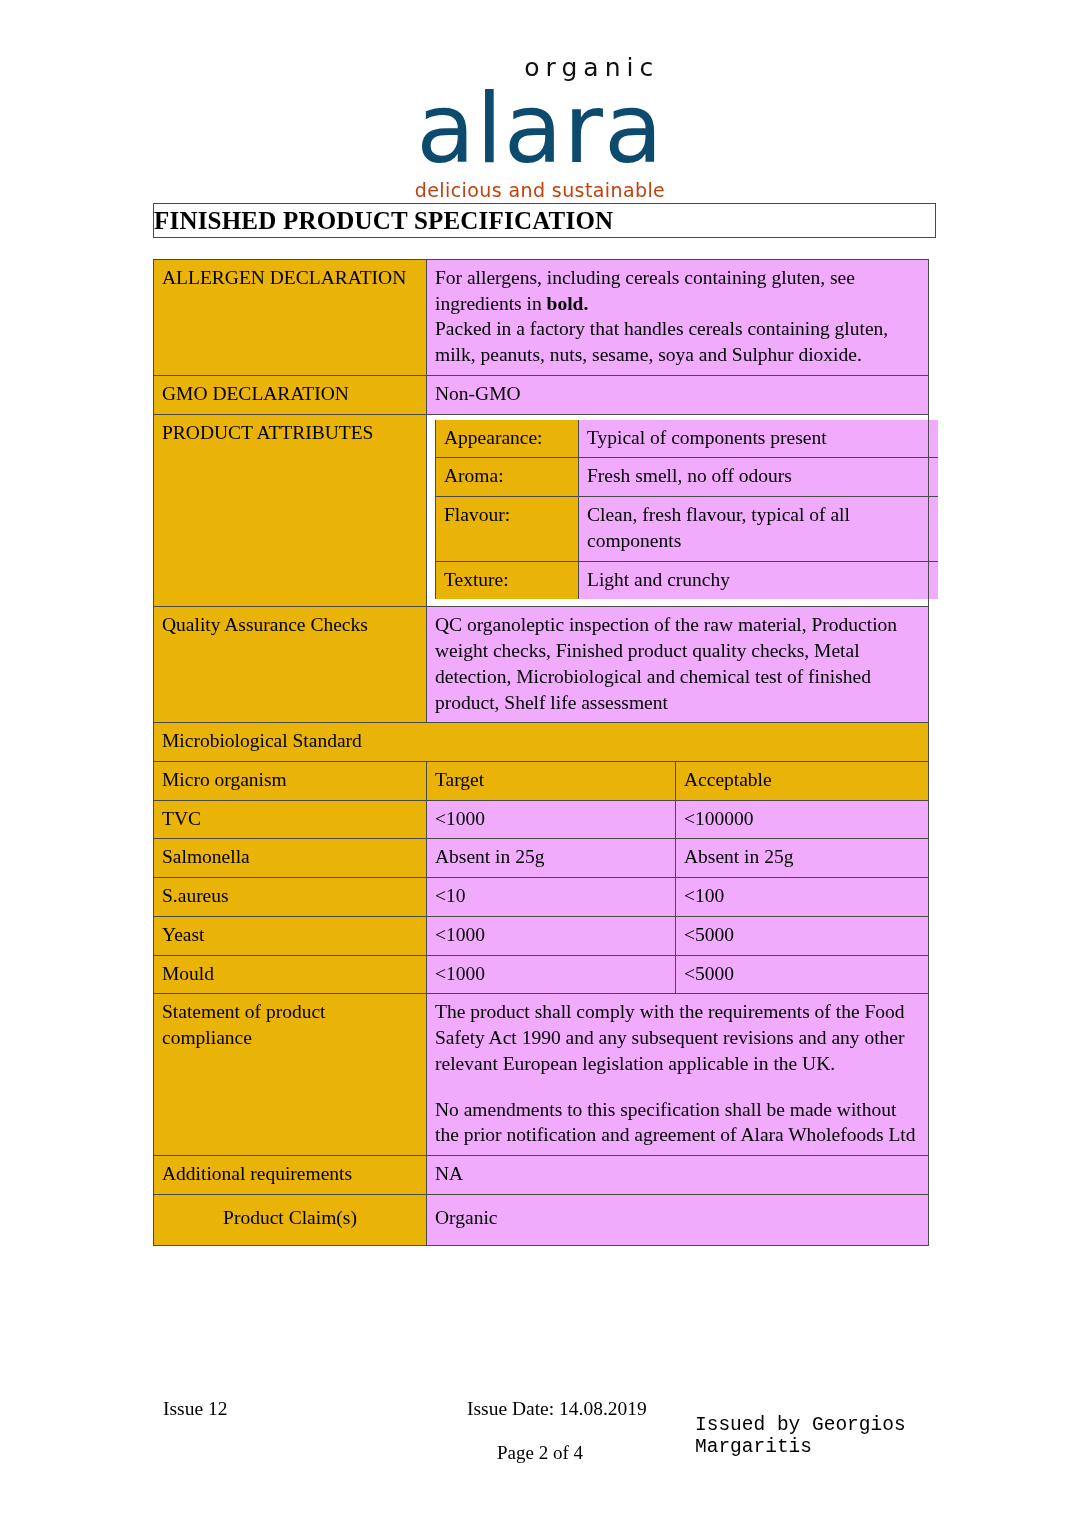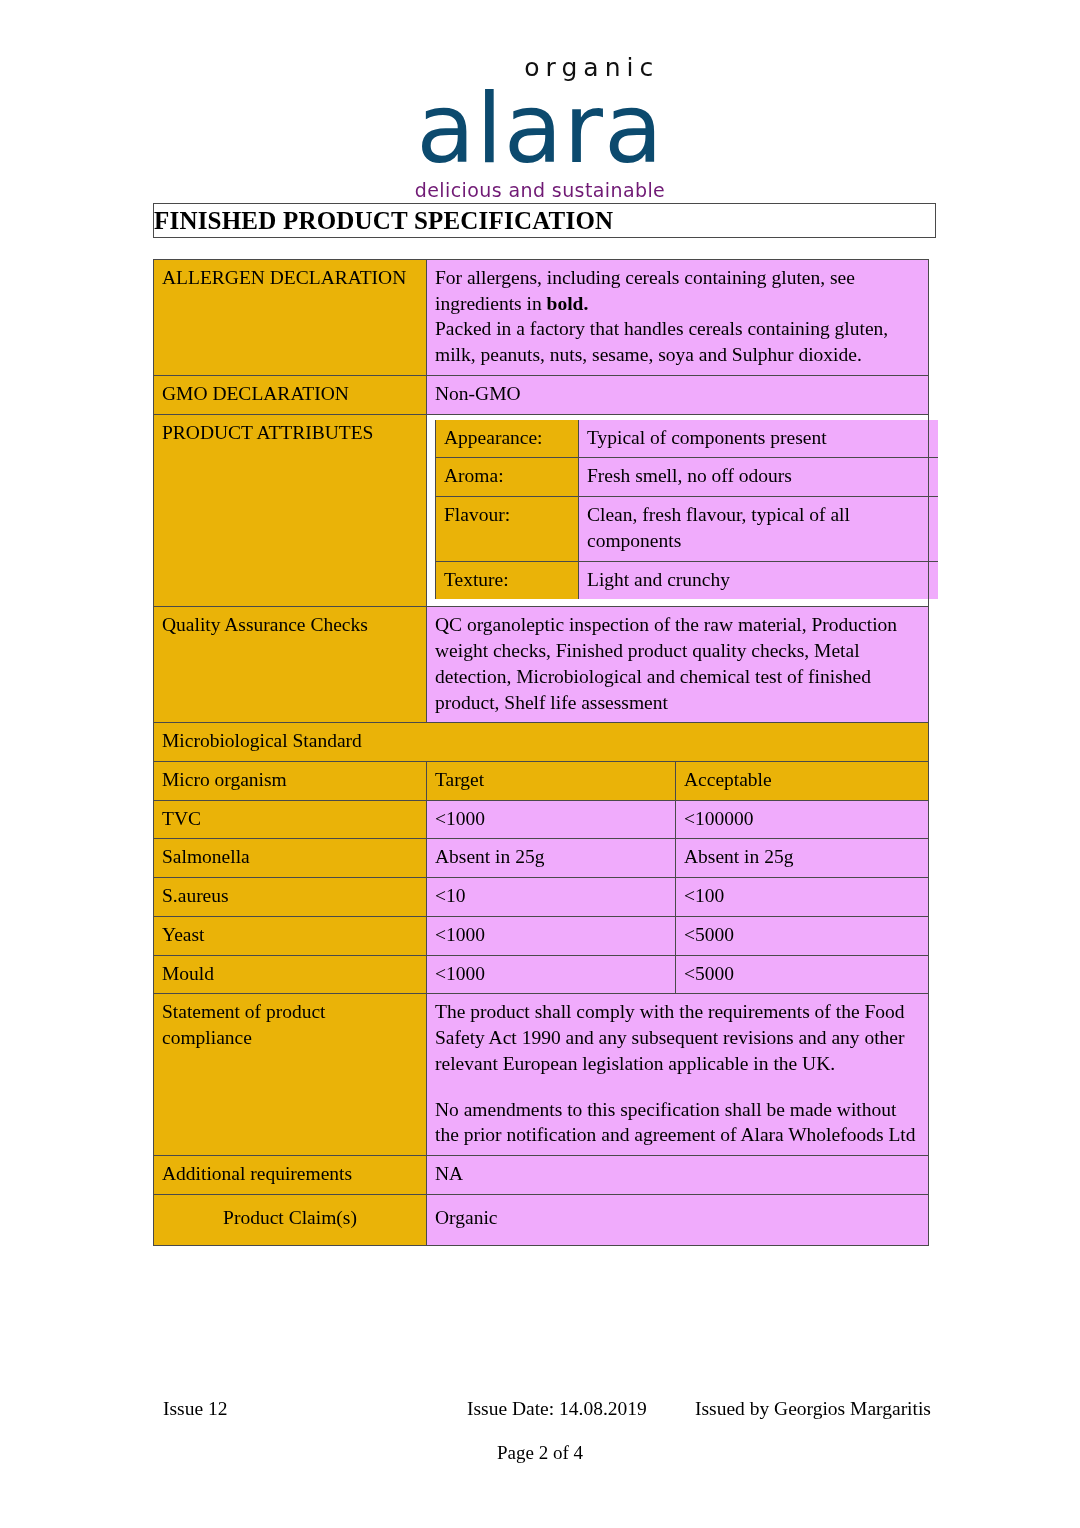--- a/index.html
+++ b/index.html
@@ -47,21 +47,21 @@
     letter-spacing: 1px;
     color: #0c4a6e;
     line-height: 1;
     padding-top: 26px;
   }
   .logo-tagline {
     font-family: "DejaVu Sans", "Liberation Sans", sans-serif;
     font-size: 19px;
     font-weight: 400;
     letter-spacing: 0.4px;
-    color: #701a75;
+    color: #c2410c;
     line-height: 1;
     margin-top: 4px;
   }
 
   
   .title-box {
     position: absolute;
     left: 153px;
     top: 203px;
     width: 783px;
@@ -138,21 +138,21 @@
   .footer-row {
     position: absolute;
     left: 153px;
     top: 1398px;
     width: 790px;
     font-size: 19.5px;
     height: 24px;
   }
   .footer-issue { position: absolute; left: 10px; top: 0; }
   .footer-date  { position: absolute; left: 314px; top: 0; }
-  .footer-by    { position: absolute; left: 542px; top: 0; }
+  .footer-by    { position: absolute; left: 542px; top: 16px; font-family: Liberation Mono, monospace; }
   .footer-page {
     position: absolute;
     left: 0;
     top: 1442px;
     width: 1080px;
     text-align: center;
     font-size: 19px;
   }
 </style>
 </head>

